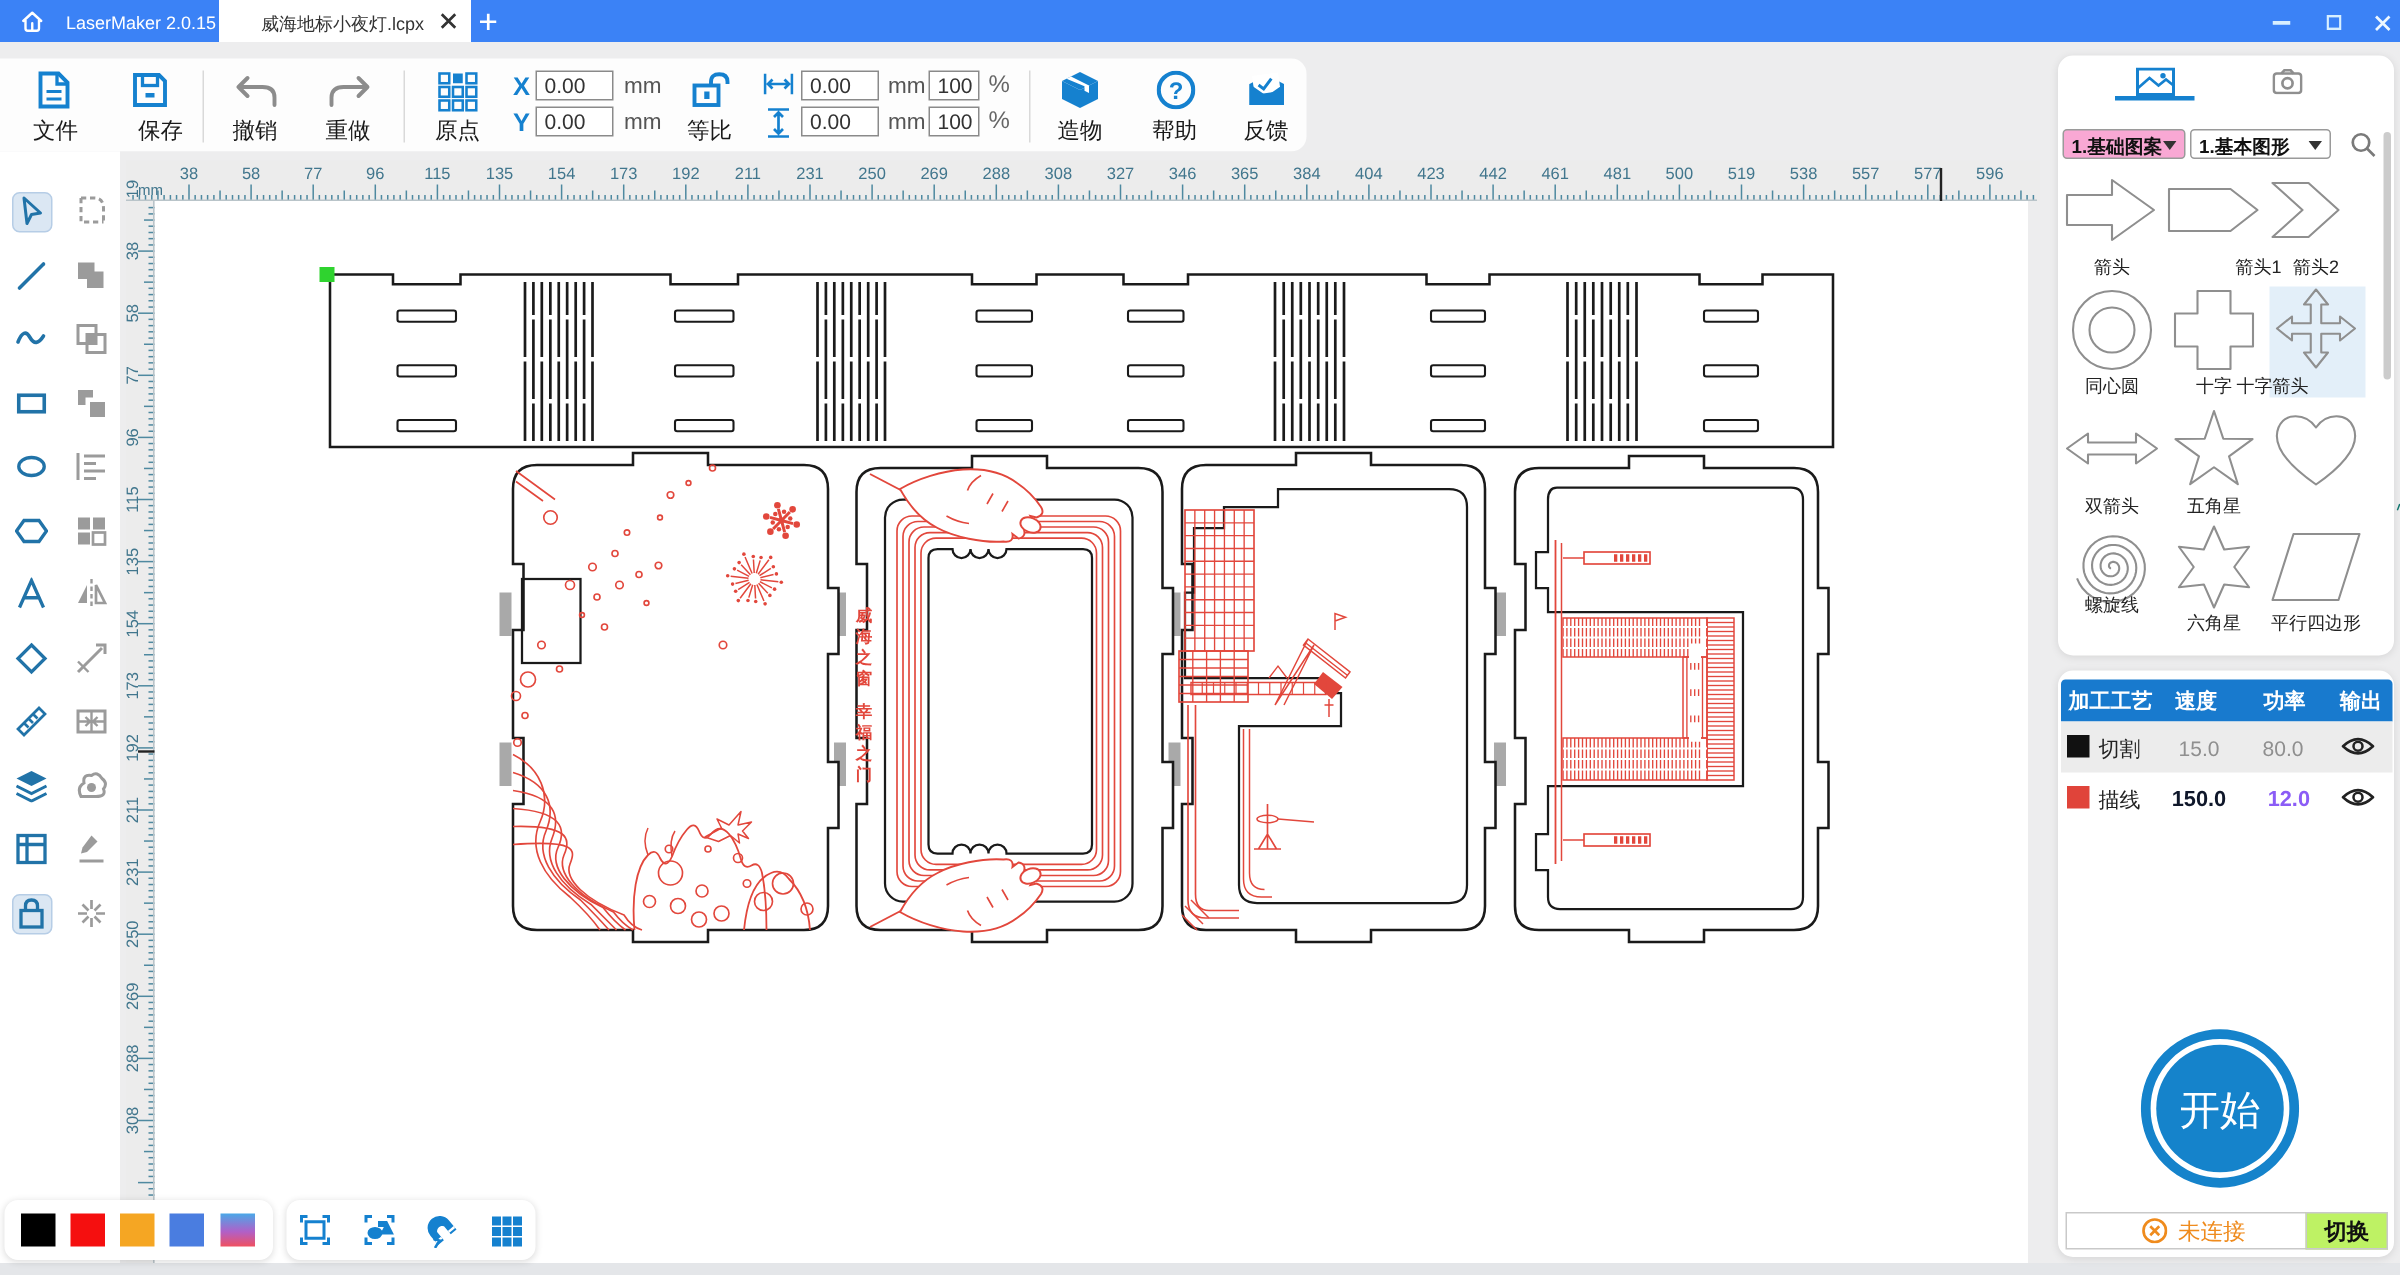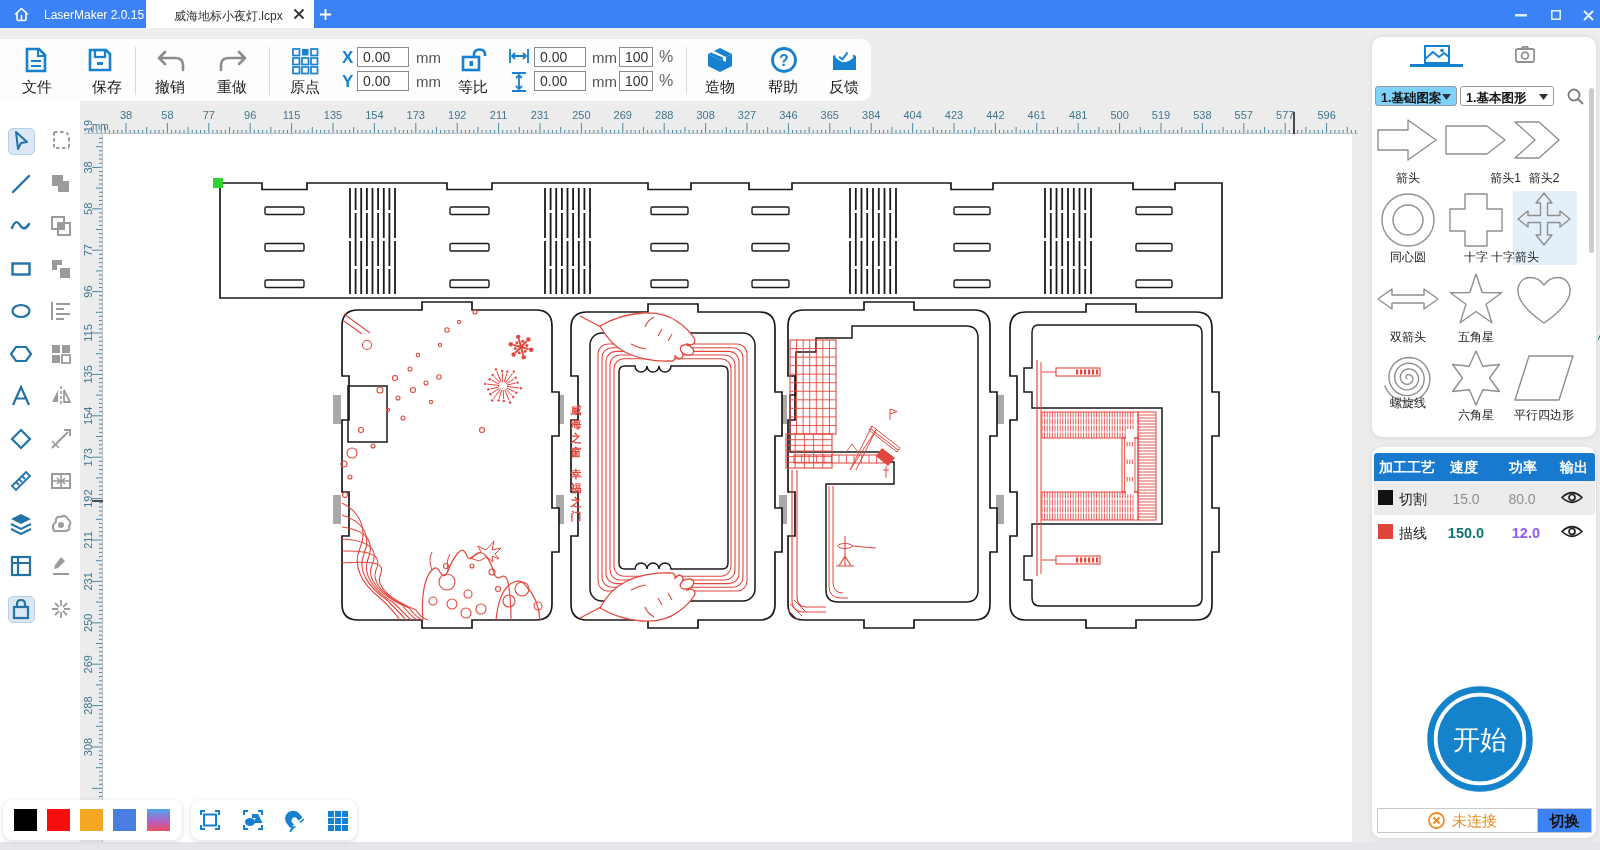--- a/index.html
+++ b/index.html
@@ -1164,21 +1164,21 @@
     <rect x="1" y="1" width="24" height="17" fill="none" stroke="#1581cf" stroke-width="2"></rect>
     <path d="M1,14 L9,7 L15,12 L20,8 L25,12" fill="none" stroke="#1581cf" stroke-width="1.8"></path>
     <circle cx="18" cy="5.5" r="1.8" fill="#1581cf"></circle>
   </svg>
 <div class="abs" style="left:1410px;top:64px;width:53px;height:3px;background:#1581cf"></div>
 <svg class="abs" style="left:1515px;top:46px" width="20" height="17" viewBox="0 0 20 17">
     <rect x="0.8" y="3" width="18.4" height="13" rx="2" fill="none" stroke="#8f8f8f" stroke-width="1.8"></rect>
     <path d="M6,3 L8,0.8 H12 L14,3" fill="none" stroke="#8f8f8f" stroke-width="1.8"></path>
     <circle cx="10" cy="9.5" r="3.4" fill="none" stroke="#8f8f8f" stroke-width="1.8"></circle>
   </svg>
-<div class="abs" style="left:1375px;top:86px;width:82px;height:20px;border:1px solid #9a9a9a;border-radius:3px;background:#7dd3fc;font-size:12.5px;font-weight:bold;color:#111;padding:3px 0 0 5px">1.基础图案<svg class="abs" style="right:5px;top:7px" width="9" height="6" viewBox="0 0 9 6">
+<div class="abs" style="left:1375px;top:86px;width:82px;height:20px;border:1px solid #9a9a9a;border-radius:3px;background:#f9a8d4;font-size:12.5px;font-weight:bold;color:#111;padding:3px 0 0 5px">1.基础图案<svg class="abs" style="right:5px;top:7px" width="9" height="6" viewBox="0 0 9 6">
       <path d="M0,0 L4.5,6 L9,0 Z" fill="#333"></path>
     </svg></div>
 <div class="abs" style="left:1460px;top:86px;width:94px;height:20px;border:1px solid #9a9a9a;border-radius:3px;background:#fff;font-size:12.5px;font-weight:bold;color:#111;padding:3px 0 0 5px">1.基本图形<svg class="abs" style="right:5px;top:7px" width="9" height="6" viewBox="0 0 9 6">
       <path d="M0,0 L4.5,6 L9,0 Z" fill="#333"></path>
     </svg></div>
 <svg class="abs" style="left:1567px;top:88px" width="17" height="17" viewBox="0 0 17 17">
     <circle cx="7" cy="7" r="5.5" fill="none" stroke="#7a7a7a" stroke-width="1.8"></circle>
     <path d="M11,11 L16,16" stroke="#7a7a7a" stroke-width="1.8"></path>
   </svg>
 <div class="abs" style="left:1513px;top:191px;width:64px;height:74px;background:#e3eff9"></div>
@@ -1242,33 +1242,33 @@
 <div class="abs" style="left:1378px;top:490px;width:15px;height:15px;background:#111"></div>
 <span class="abs" style="left:1399px;top:491px;font-size:14px;color:#222">切割</span>
 <span class="abs" style="left:1448px;top:491px;width:36px;text-align:center;font-size:14px;color:#8f8f8f">15.0</span>
 <span class="abs" style="left:1504px;top:491px;width:36px;text-align:center;font-size:14px;color:#8f8f8f">80.0</span>
 <div class="abs" style="left:1561px;top:490px"><svg width="22" height="15" viewBox="0 0 22 15">
       <path d="M1,7.5 Q11,-2 21,7.5 Q11,17 1,7.5 Z" fill="none" stroke="#222" stroke-width="1.7"></path>
       <circle cx="11" cy="7.5" r="3" fill="none" stroke="#222" stroke-width="1.7"></circle>
     </svg></div>
 <div class="abs" style="left:1378px;top:524px;width:15px;height:15px;background:#e0443a"></div>
 <span class="abs" style="left:1399px;top:525px;font-size:14px;color:#222">描线</span>
-<span class="abs" style="left:1443px;top:525px;width:46px;text-align:center;font-size:14.5px;font-weight:bold;color:#0f766e">150.0</span>
+<span class="abs" style="left:1443px;top:525px;width:46px;text-align:center;font-size:14.5px;font-weight:bold;color:#0f172a">150.0</span>
 <span class="abs" style="left:1504px;top:525px;width:36px;text-align:right;font-size:14.5px;font-weight:bold;color:#8b5cf6">12.0</span>
 <div class="abs" style="left:1561px;top:524px"><svg width="22" height="15" viewBox="0 0 22 15">
       <path d="M1,7.5 Q11,-2 21,7.5 Q11,17 1,7.5 Z" fill="none" stroke="#222" stroke-width="1.7"></path>
       <circle cx="11" cy="7.5" r="3" fill="none" stroke="#222" stroke-width="1.7"></circle>
     </svg></div>
 <svg class="abs" style="left:1427px;top:686px" width="106" height="106" viewBox="0 0 106 106">
 <circle cx="53" cy="53" r="49.5" fill="none" stroke="#1583cb" stroke-width="6.5"></circle>
 <circle cx="53" cy="53" r="42.5" fill="#1583cb"></circle>
 <text x="53" y="63" font-size="27" fill="#fff" text-anchor="middle" font-family="Liberation Sans">开始</text>
   </svg>
 <div class="abs" style="left:1377px;top:808px;width:215px;height:25px;border:1px solid #c9c9c9;background:#fff"></div>
-<div class="abs" style="left:1537px;top:808px;width:55px;height:25px;background:#3b82f6;border:1px solid #c9c9c9;text-align:center;font-size:15px;font-weight:bold;color:#111;padding-top:3px">切换</div>
+<div class="abs" style="left:1537px;top:808px;width:55px;height:25px;background:#bef264;border:1px solid #c9c9c9;text-align:center;font-size:15px;font-weight:bold;color:#111;padding-top:3px">切换</div>
 <svg class="abs" style="left:1428px;top:812px" width="17" height="17" viewBox="0 0 17 17">
     <circle cx="8.5" cy="8.5" r="7.5" fill="none" stroke="#ef8b1d" stroke-width="1.8"></circle>
     <path d="M5.5,5.5 L11.5,11.5 M11.5,5.5 L5.5,11.5" stroke="#ef8b1d" stroke-width="1.8"></path>
   </svg>
 <span class="abs" style="left:1452px;top:812px;font-size:15px;color:#ef8b1d">未连接</span>
 <div class="abs" style="left:3px;top:800px;width:179px;height:40px;background:#fff;border-radius:9px;box-shadow:0 1px 5px rgba(0,0,0,0.14)"></div>
 <svg class="abs" style="left:0;top:800px" width="185" height="40" viewBox="0 0 185 40">
     <defs>
       <linearGradient id="grad1" x1="0" y1="0" x2="0" y2="1">
         <stop offset="0" stop-color="#4aa8e8"></stop>

